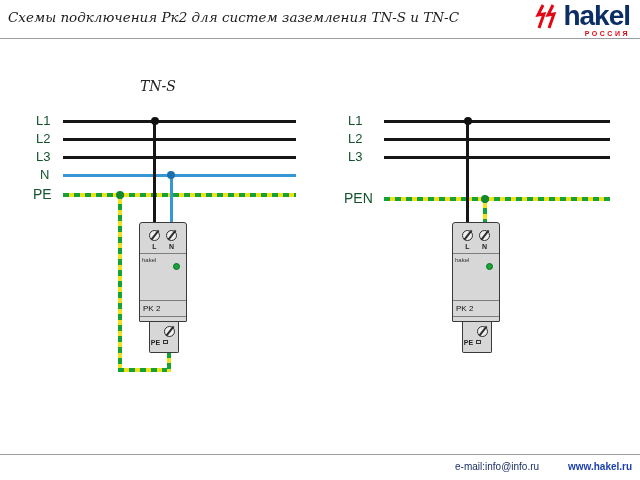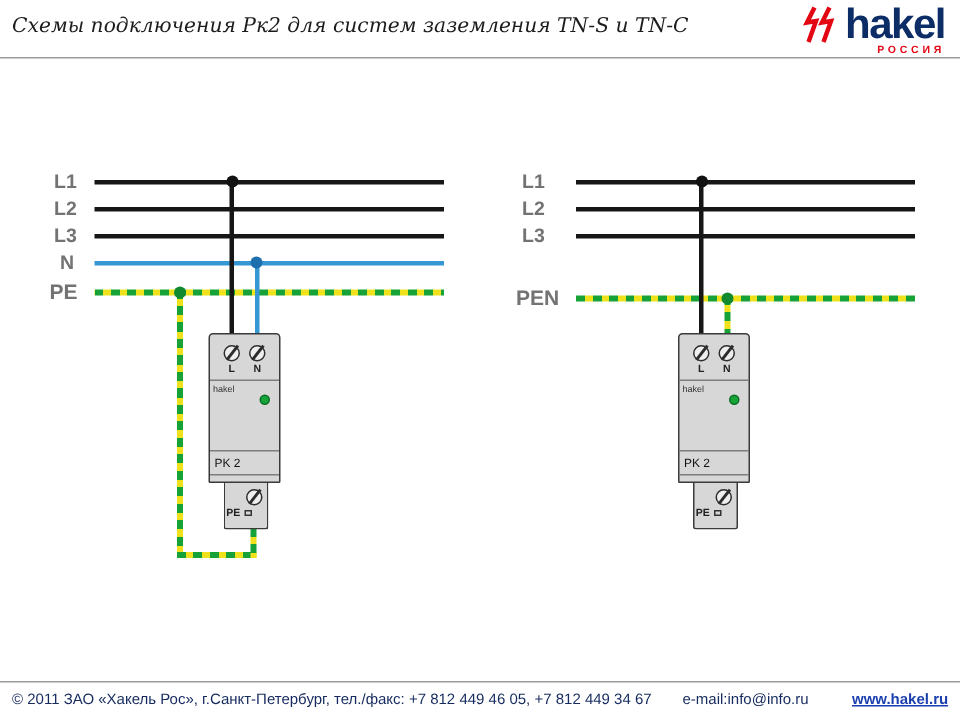--- a/index.html
+++ b/index.html
@@ -13,21 +13,21 @@
   .hdr-title { position: absolute; left: 8px; top: 9px; font-family: "DejaVu Serif", serif;
                font-style: italic; font-size: 13.5px; color: #1c1c1c; white-space: nowrap; }
   .logo { position: absolute; right: 10px; top: 3px; display: flex; align-items: flex-start; gap: 2px; }
   .logo-col { display: flex; flex-direction: column; align-items: flex-end; }
   .logo-brand { font-size: 28px; font-weight: bold; color: #0c2d66; letter-spacing: -1px; line-height: 26px; }
   .logo-country { font-size: 7px; font-weight: bold; color: #e30613; letter-spacing: 2.5px; margin-top: 1px; }
 
   
   .dtitle { position: absolute; width: 80px; text-align: center; font-family: "DejaVu Serif", serif;
             font-style: italic; font-size: 14px; color: #222; }
-  .lab  { position: absolute; font-weight: bold; font-size: 13px; color: #737373; }
+  .lab  { position: absolute; font-weight: normal; font-size: 13px; color: #14532d; }
   .bus  { position: absolute; height: 3px; background: #161616; }
   .bus.blue { background: #3598d4; }
   .peh  { position: absolute; height: 4px; background: repeating-linear-gradient(90deg,  #17a238 0 6px, #efe11c 6px 11px); }
   .pev  { position: absolute; width: 4px;  background: repeating-linear-gradient(180deg, #17a238 0 6px, #efe11c 6px 11px); }
   .wirev { position: absolute; width: 3px; background: #161616; }
   .wirev.blue { background: #3598d4; }
   .dot  { position: absolute; width: 8px; height: 8px; border-radius: 50%; background: #111; }
   .dot.green { background: #118a2f; }
   .dot.blue  { background: #1e6fae; }
 
@@ -65,20 +65,21 @@
         <path d="M18 2 L13 12 L19 11 L14 25" stroke="#e30613" stroke-width="3" fill="none"></path>
       </svg>
     </span>
     <span class="logo-col">
       <span class="logo-brand">hakel</span>
       <span class="logo-country">РОССИЯ</span>
     </span>
   </div>
   <div class="rule" style="top:38px;"></div>
 
+  <div class="dtitle" style="left:118px; top:78px;">TN-S</div>
 
   <div class="lab" style="left:36px; top:113px;">L1</div>
   <div class="lab" style="left:36px; top:131px;">L2</div>
   <div class="lab" style="left:36px; top:149px;">L3</div>
   <div class="lab" style="left:40px; top:167px;">N</div>
   <div class="lab" style="left:33px; top:186px; font-size:14px;">PE</div>
 
   <div class="bus" style="left:63px; top:120px; width:233px;"></div>
   <div class="bus" style="left:63px; top:138px; width:233px;"></div>
   <div class="bus" style="left:63px; top:156px; width:233px;"></div>
@@ -150,17 +151,16 @@
   <div class="model" style="left:456px; top:304px;">PK 2</div>
   <div class="divline" style="left:453px; top:316px;"></div>
   <div class="devtab" style="left:462px; top:322px;"></div>
   <div class="term" style="left:477px; top:326px;">
       <span class="slot"></span>
     </div>
   <div class="tlab" style="left:463px; top:339px;">PE</div>
   <div class="pesym" style="left:476px; top:340px;"></div>
 
   <div class="rule" style="top:454px;"></div>
-  <div class="ftext" style="left:8px;">© 2011 ЗАО «Хакель Рос», г.Санкт-Петербург, тел./факс: +7 812 449 46 05, +7 812 449 34 67</div>
   <div class="ftext" style="left:455px;">e-mail:info@info.ru</div>
-  <div class="ftext site" style="left:568px;text-decoration:underline;">www.hakel.ru</div>
+  <div class="ftext site" style="left:568px;">www.hakel.ru</div>
 
 </div>
 
 </body></html>

